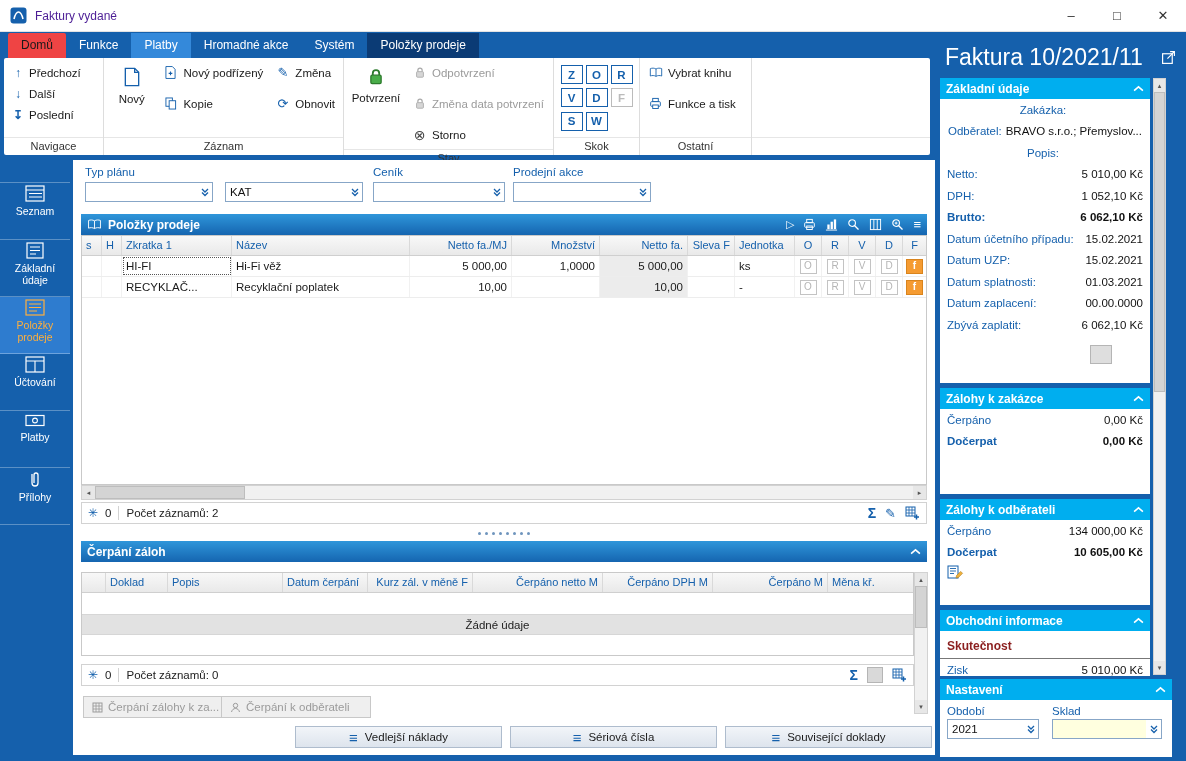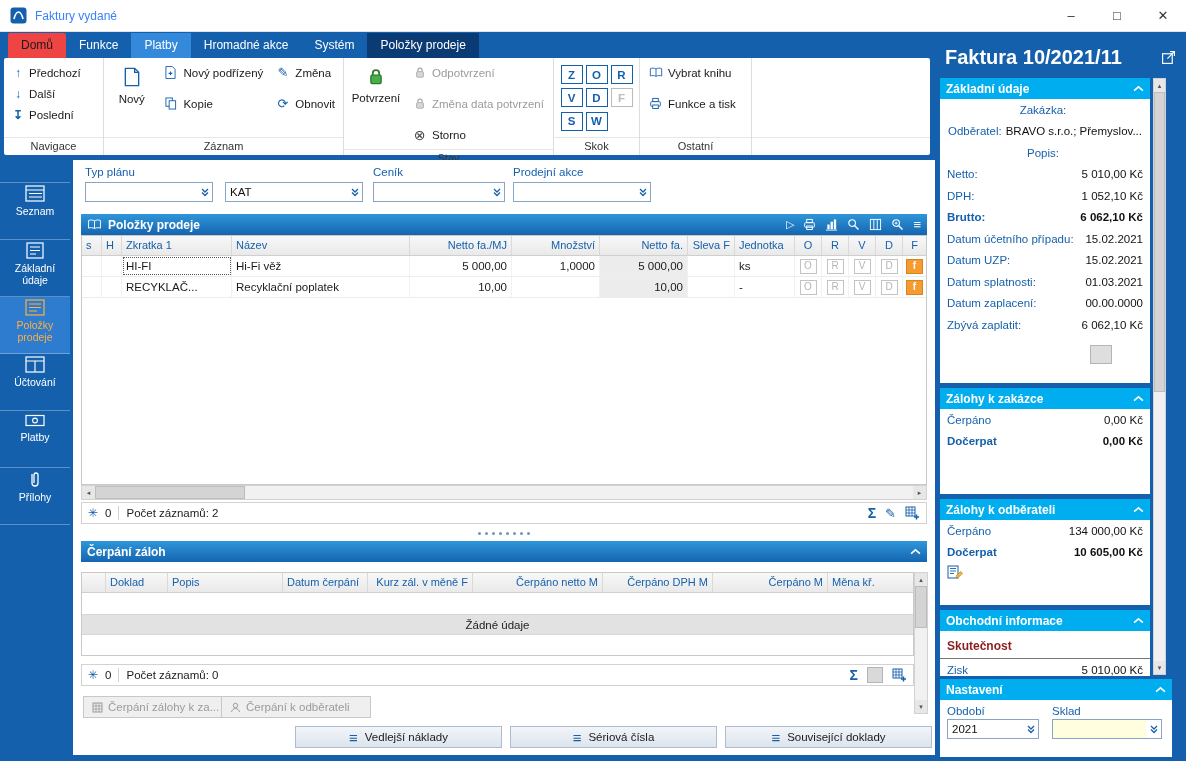--- a/index.html
+++ b/index.html
@@ -4,21 +4,21 @@
 <style>
 *{margin:0;padding:0;box-sizing:border-box}
 html,body{width:1186px;height:761px}
 body{font-family:"Liberation Sans",sans-serif;font-size:12px;overflow:hidden;background:#fff}
 svg{display:block}
 .window{position:relative;width:1186px;height:761px;background:#1560ac;overflow:hidden}
 
 
 .titlebar{position:absolute;left:0;top:0;width:100%;height:32px;background:#fff;border-bottom:1px solid #e3e3e3;display:flex;align-items:center}
 .app-icon{margin-left:10px;display:inline-flex}
-.title-text{margin-left:8px;color:#3b82f6;font-size:12px}
+.title-text{margin-left:8px;color:#4c1d95;font-size:12px}
 .win-btns{margin-left:auto;display:flex;height:100%}
 .win-btn{width:46px;height:100%;display:flex;align-items:center;justify-content:center;color:#333;font-size:13px}
 
 
 .tabs{position:absolute;left:8px;top:33px;height:25px;display:flex}
 .tab{padding:0 13px;line-height:25px;color:#fff;font-size:12px;white-space:nowrap}
 .tab.active{background:#ef4444;color:#1a1a1a;border-radius:2px 2px 0 0}
 .tab.hl{background:#3489da}
 .tab.dark{background:#0b3b75}
 
@@ -94,21 +94,21 @@
 .splitter{position:absolute;display:flex;gap:4px;align-items:center;justify-content:center}
 .dot{width:3px;height:3px;background:#6f95bd;border-radius:50%}
 
 .disbtn{position:absolute;height:22px;background:#efefef;border:1px solid #c8c8c8;display:flex;align-items:center;gap:5px;font-size:11.5px;color:#9b9b9b;padding:0 8px;white-space:nowrap;overflow:hidden}
 .flatbtn{position:absolute;height:22px;background:linear-gradient(180deg,#f2f5f9,#dde4ed);border:1px solid #aebccd;display:flex;align-items:center;justify-content:center;gap:7px;font-size:11.5px;color:#1a1a1a}
 .burger{color:#1560ac;font-size:15px;font-weight:bold;line-height:1}
 
 
 .detail{position:absolute;left:937px;top:36px;width:249px;bottom:0}
 .dtitle{position:absolute;left:8px;top:6px;right:10px;height:30px;display:flex;align-items:center;color:#fff}
-.dtitle .tt{font-size:20px;font-weight:700}
+.dtitle .tt{font-size:23px;font-weight:400}
 .ext{margin-left:auto;display:inline-flex}
 .dcard{position:absolute;left:3px;width:210px;background:#fff;overflow:hidden}
 .dhead{height:21px;background:#00aeef;color:#fff;font-weight:bold;font-size:12px;display:flex;align-items:center;padding:0 6px}
 .chev{margin-left:auto;display:inline-flex}
 .drow{display:flex;justify-content:space-between;align-items:center;height:21.5px;padding:0 7px;font-size:11.5px}
 .drow .lb{color:#1560ac;white-space:nowrap}
 .drow .vl{color:#111;white-space:nowrap}
 .drow.inline{justify-content:center}
 .drow.inline .vl{margin-left:4px;overflow:hidden}
 .drow.bold .lb,.drow.bold .vl{font-weight:bold}

